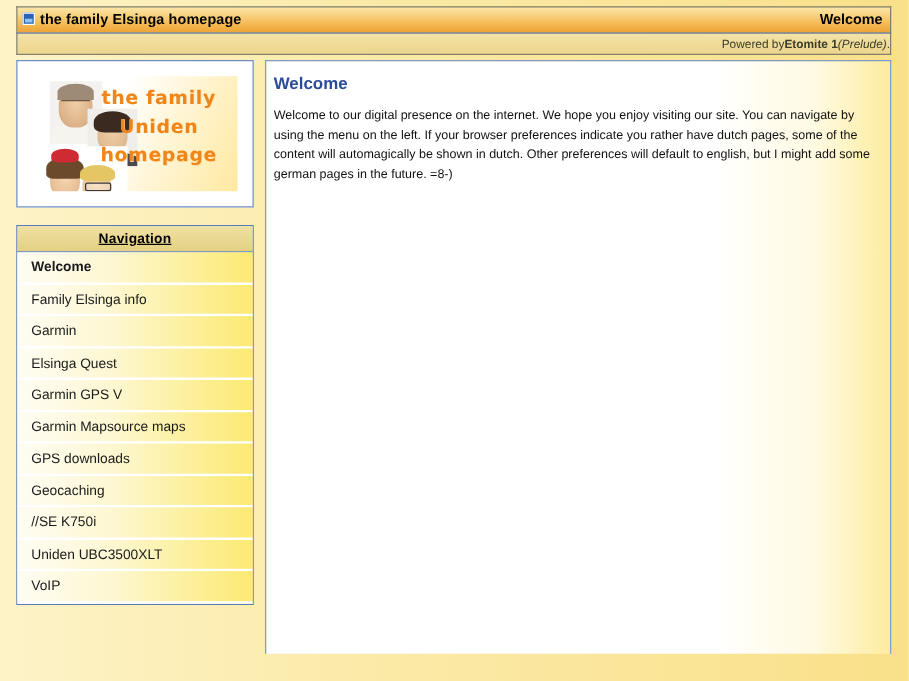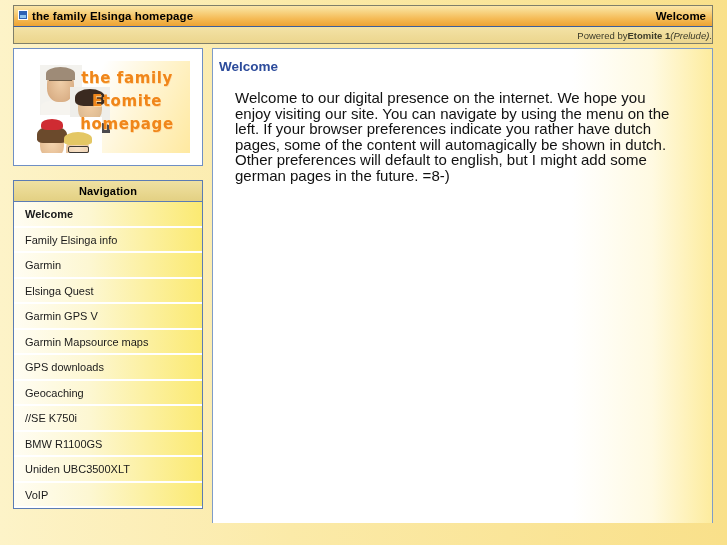--- a/index.html
+++ b/index.html
@@ -234,20 +234,21 @@
   .nav-title {
     height: 20px;
     line-height: 20px;
     text-align: center;
     font-weight: bold;
     font-size: 11px;
     color: #000;
     background: linear-gradient(to bottom, #efe1a2 0%, #e8d78f 60%, #e3d083 100%);
     border-bottom: 1px solid #5b7cb4;
     letter-spacing: 0.2px;
+    text-decoration: underline;
   }
   .nav-list {
     background: linear-gradient(to right, #fffdf2 0%, #fdf6cc 45%, #fbe96f 100%);
     padding: 0;
     margin: 0;
     list-style: none;
   }
   .nav-item {
     display: block;
     box-sizing: border-box;
@@ -281,24 +282,24 @@
     height: 475px;
     padding: 10px 14px 0 6px;
   }
   .content-title {
     font-size: 13.5px;
     font-weight: bold;
     color: #2c4b9b;
     margin: 0 0 11px 0;
   }
   .content-para {
-    font-size: 15px;
+    font-size: 10px;
     line-height: 15.5px;
     color: #111;
-    margin: 16px;
+    margin: 0;
     text-align: left;
   }
 </style>
 </head>
 <body>
 
 <div id="page">
 
   <div class="header-bar">
     <div class="header-left">
@@ -341,39 +342,38 @@
             <div class="girl-face"></div>
             <div class="girl-hair"></div>
             <div class="girl-hat"></div>
             <div class="boy-face"></div>
             <div class="boy-hair"></div>
             <div class="boy-glasses"></div>
           </div>
 
           <div class="logo-text">
             <div>the family</div>
-            <div>Etomite</div>
+            <div>Uniden</div>
             <div>homepage</div>
           </div>
         </div>
       </div>
 
       <div class="nav-panel">
         <div class="nav-title">Navigation</div>
         <ul class="nav-list" id="nav-list">
             <li class="nav-item active">Welcome</li>
             <li class="nav-item">Family Elsinga info</li>
             <li class="nav-item">Garmin</li>
             <li class="nav-item">Elsinga Quest</li>
             <li class="nav-item">Garmin GPS V</li>
             <li class="nav-item">Garmin Mapsource maps</li>
             <li class="nav-item">GPS downloads</li>
             <li class="nav-item">Geocaching</li>
             <li class="nav-item">//SE K750i</li>
-            <li class="nav-item">BMW R1100GS</li>
             <li class="nav-item">Uniden UBC3500XLT</li>
             <li class="nav-item">VoIP</li>
           </ul>
       </div>
 
     </div>
 
     <div class="content-col">
       <h1 class="content-title">Welcome</h1>
       <p class="content-para">Welcome to our digital presence on the internet. We hope you enjoy visiting our site. You can navigate by using the menu on the left. If your browser preferences indicate you rather have dutch pages, some of the content will automagically be shown in dutch. Other preferences will default to english, but I might add some german pages in the future. =8-)</p>

